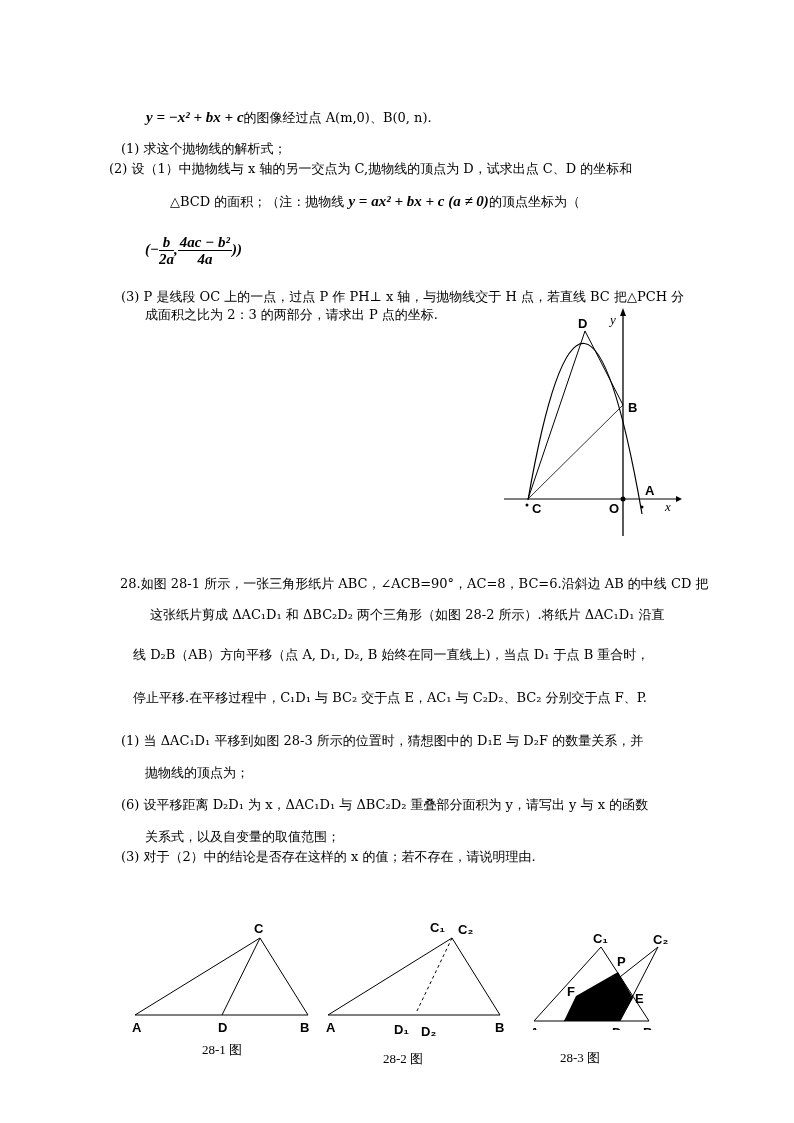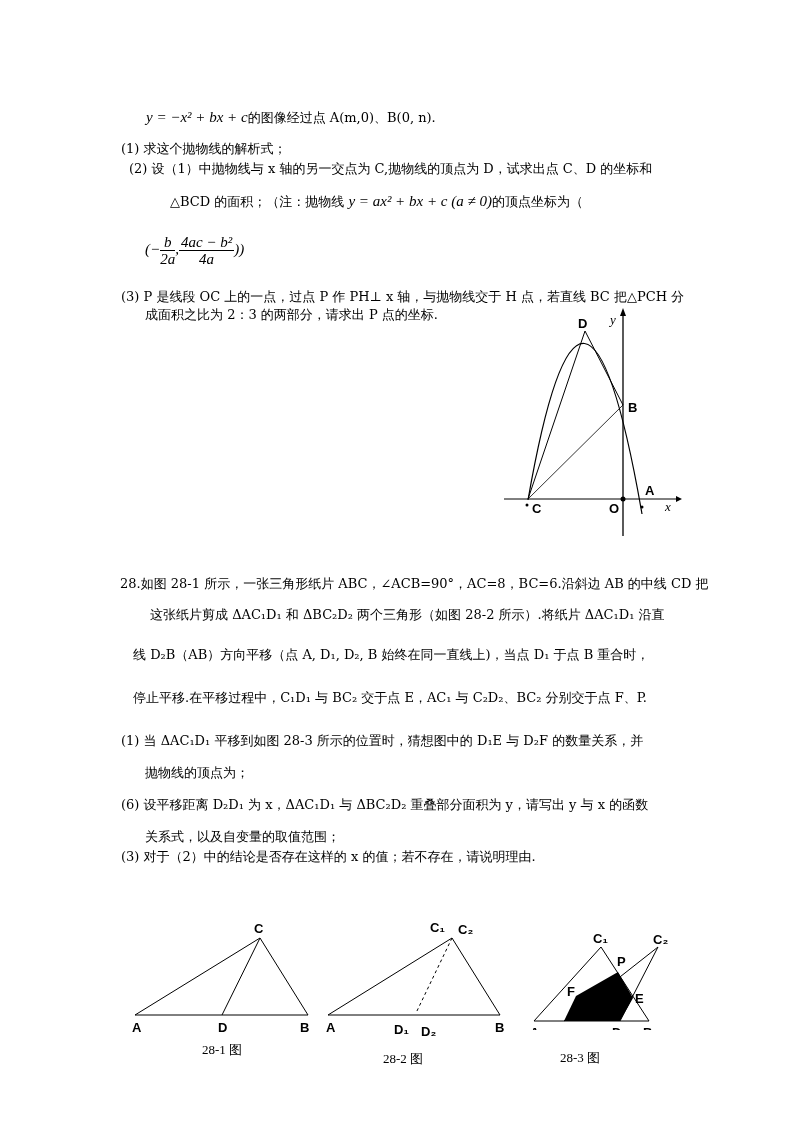--- a/index.html
+++ b/index.html
@@ -1,34 +1,34 @@
 <!DOCTYPE html>
 <html><head>
 <meta charset="utf-8">
 <style>
   html, body { margin: 0; padding: 0; background: #fff; }
   body { width: 794px; height: 1123px; position: relative; overflow: hidden;
          font-family: "DejaVu Serif", serif; color: #000; font-size: 13px; }
   .line { position: absolute; left: 0; white-space: nowrap; font-size: 13px; line-height: 18px; }
-  .m { font-family: "Liberation Serif", serif; font-weight: normal; font-style: italic; font-size: 15px; }
+  .m { font-family: "Liberation Serif", serif; font-weight: bold; font-style: italic; font-size: 15px; }
   .fig { position: absolute; }
   .cap { position: absolute; font-family: "Liberation Serif", serif; font-size: 13px; white-space: nowrap; }
   svg text { font-family: "Liberation Sans", sans-serif; font-weight: bold; font-size: 13px; }
   .frac { display: inline-block; vertical-align: middle; text-align: center; }
   .frac span { display: block; line-height: 16px; }
   .frac .num { border-bottom: 1px solid #000; padding: 0 2px; }
 </style>
 </head>
 <body>
 
 <div class="line" style="top:108px; left:146px;">
   <span class="m">y = −x² + bx + c</span><span>的图像经过点 A(m,0)、B(0, n).</span>
 </div>
 <div class="line" style="top:140px; left:121px;">(1) 求这个抛物线的解析式；</div>
-<div class="line" style="top:160px; left:129px;">(2) 设（1）中抛物线与 x 轴的另一交点为 C,抛物线的顶点为 D，试求出点 C、D 的坐标和</div>
+<div class="line" style="top:160px; left:109px;">(2) 设（1）中抛物线与 x 轴的另一交点为 C,抛物线的顶点为 D，试求出点 C、D 的坐标和</div>
 <div class="line" style="top:192px; left:145px;margin-left:25px;">
   <span>△BCD 的面积；（注：抛物线 </span><span class="m">y = ax² + bx + c (a ≠ 0)</span><span>的顶点坐标为（</span>
 </div>
 <div class="line" style="top:232px; left:145px; line-height:34px;">
   <span class="m">(−</span><span class="frac m"><span class="num">b</span><span>2a</span></span><span class="m">,</span><span class="frac m"><span class="num">4ac − b²</span><span>4a</span></span><span class="m">))</span>
 </div>
 <div class="line" style="top:288px; left:121px;">(3) P 是线段 OC 上的一点，过点 P 作 PH⊥ x 轴，与抛物线交于 H 点，若直线 BC 把△PCH 分</div>
 <div class="line" style="top:306px; left:145px;">成面积之比为 2：3 的两部分，请求出 P 点的坐标.</div>
 
 <svg class="fig" style="left:490px; top:300px;" width="200" height="240">

